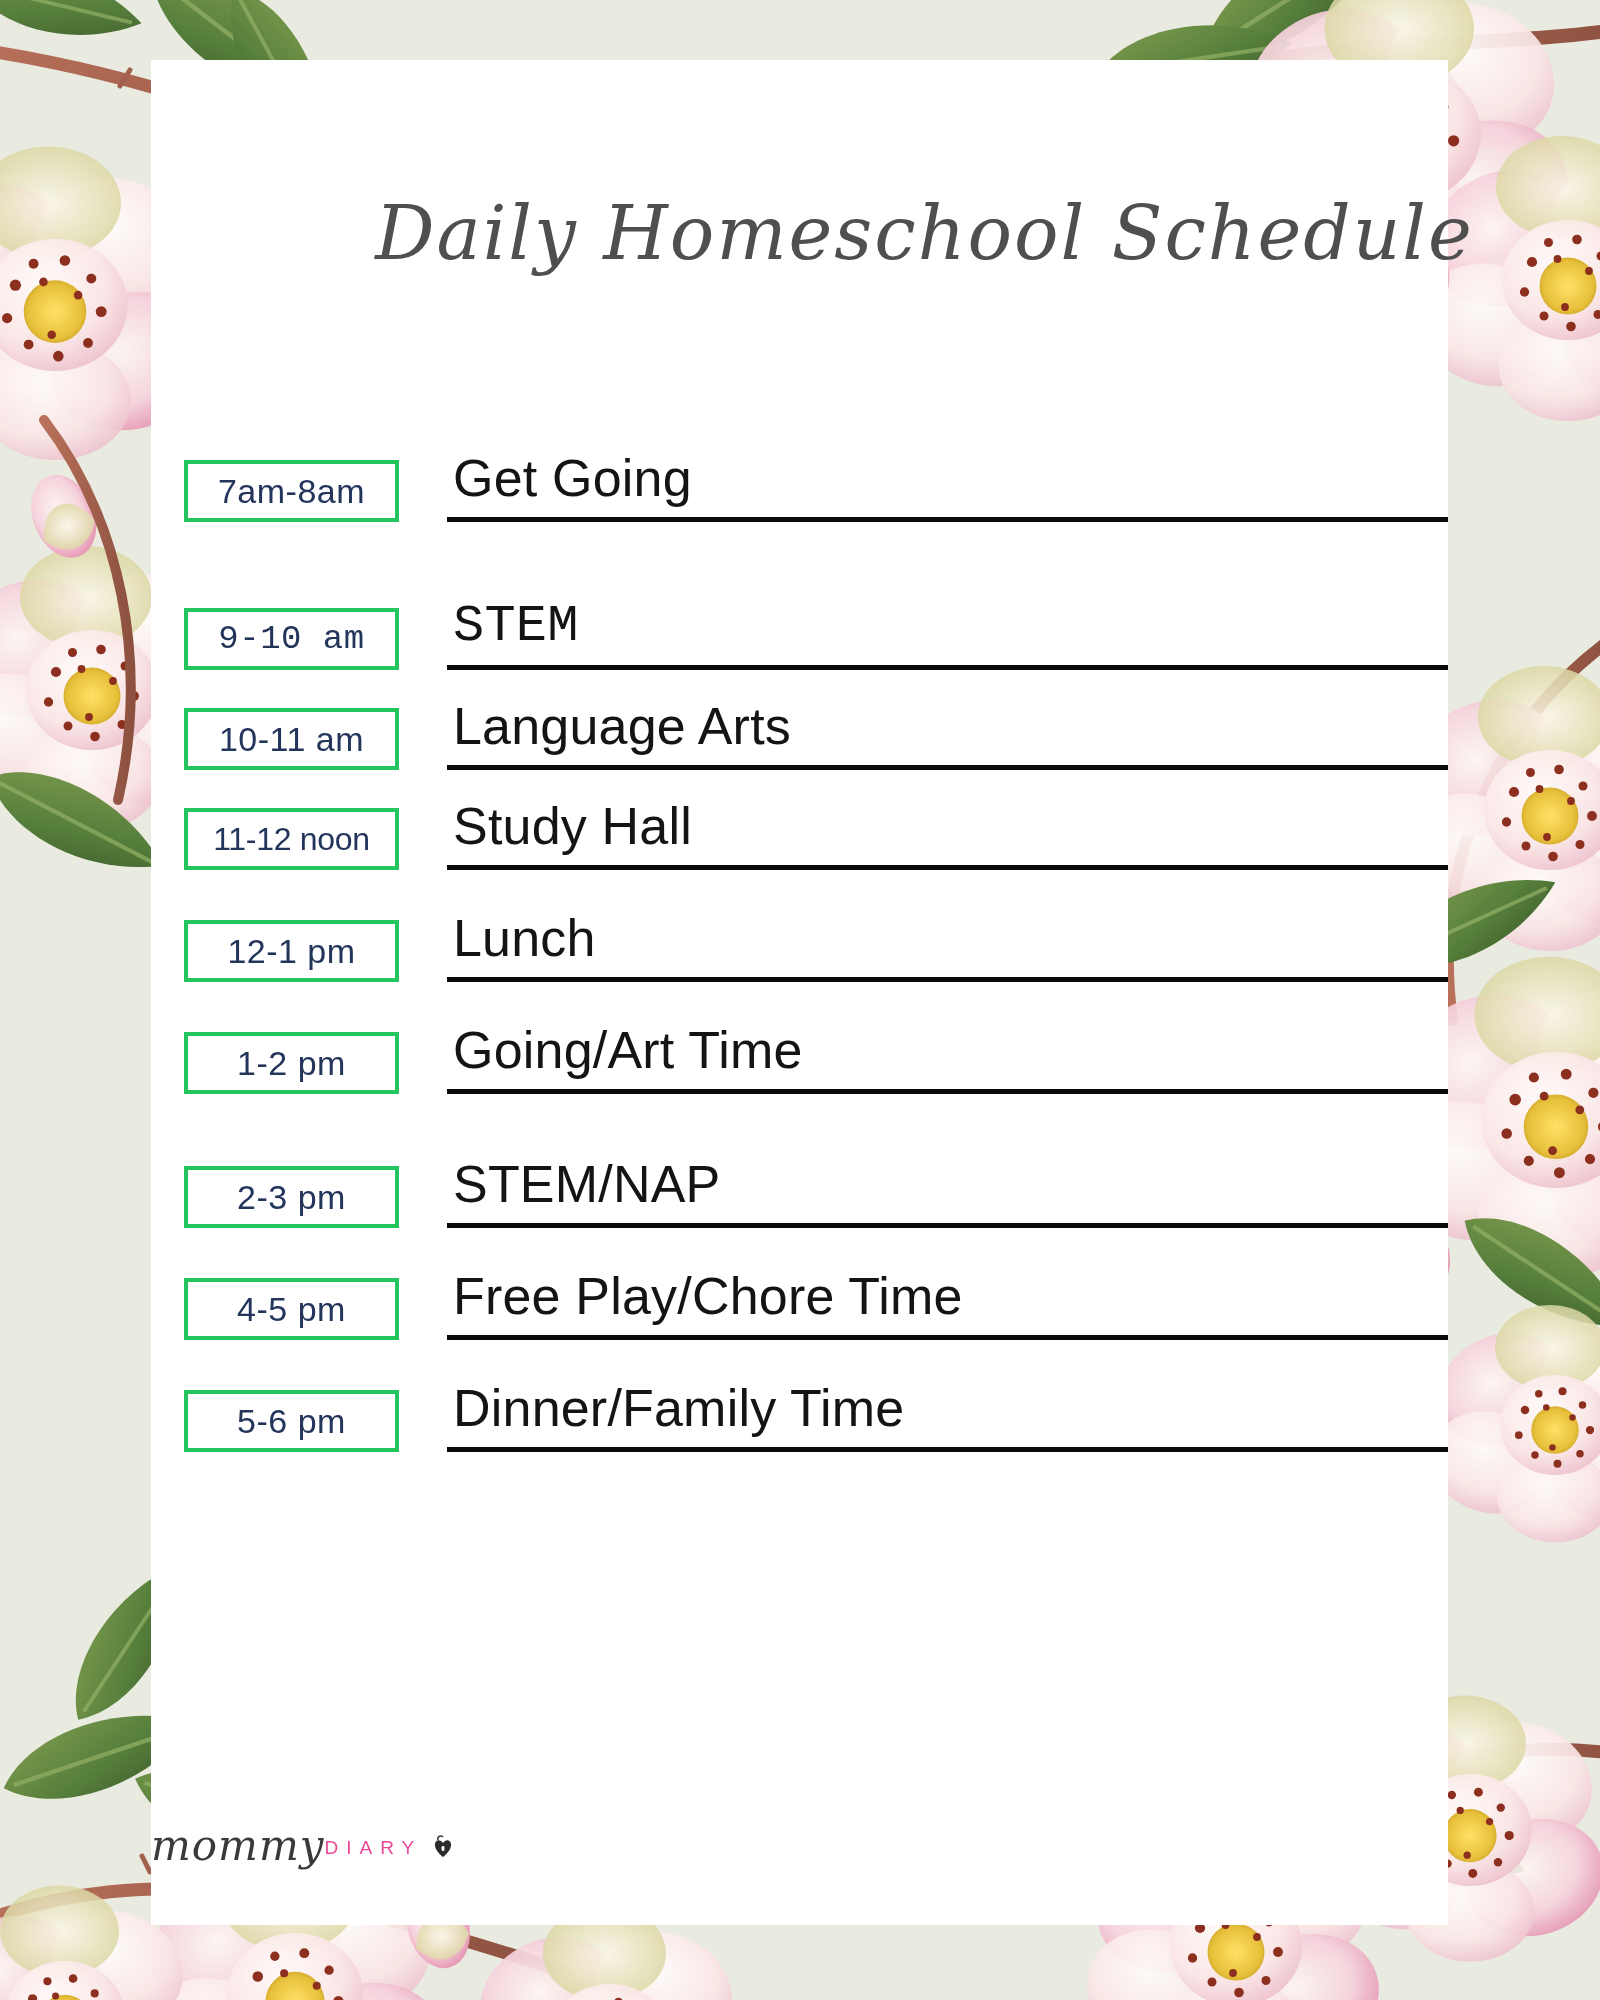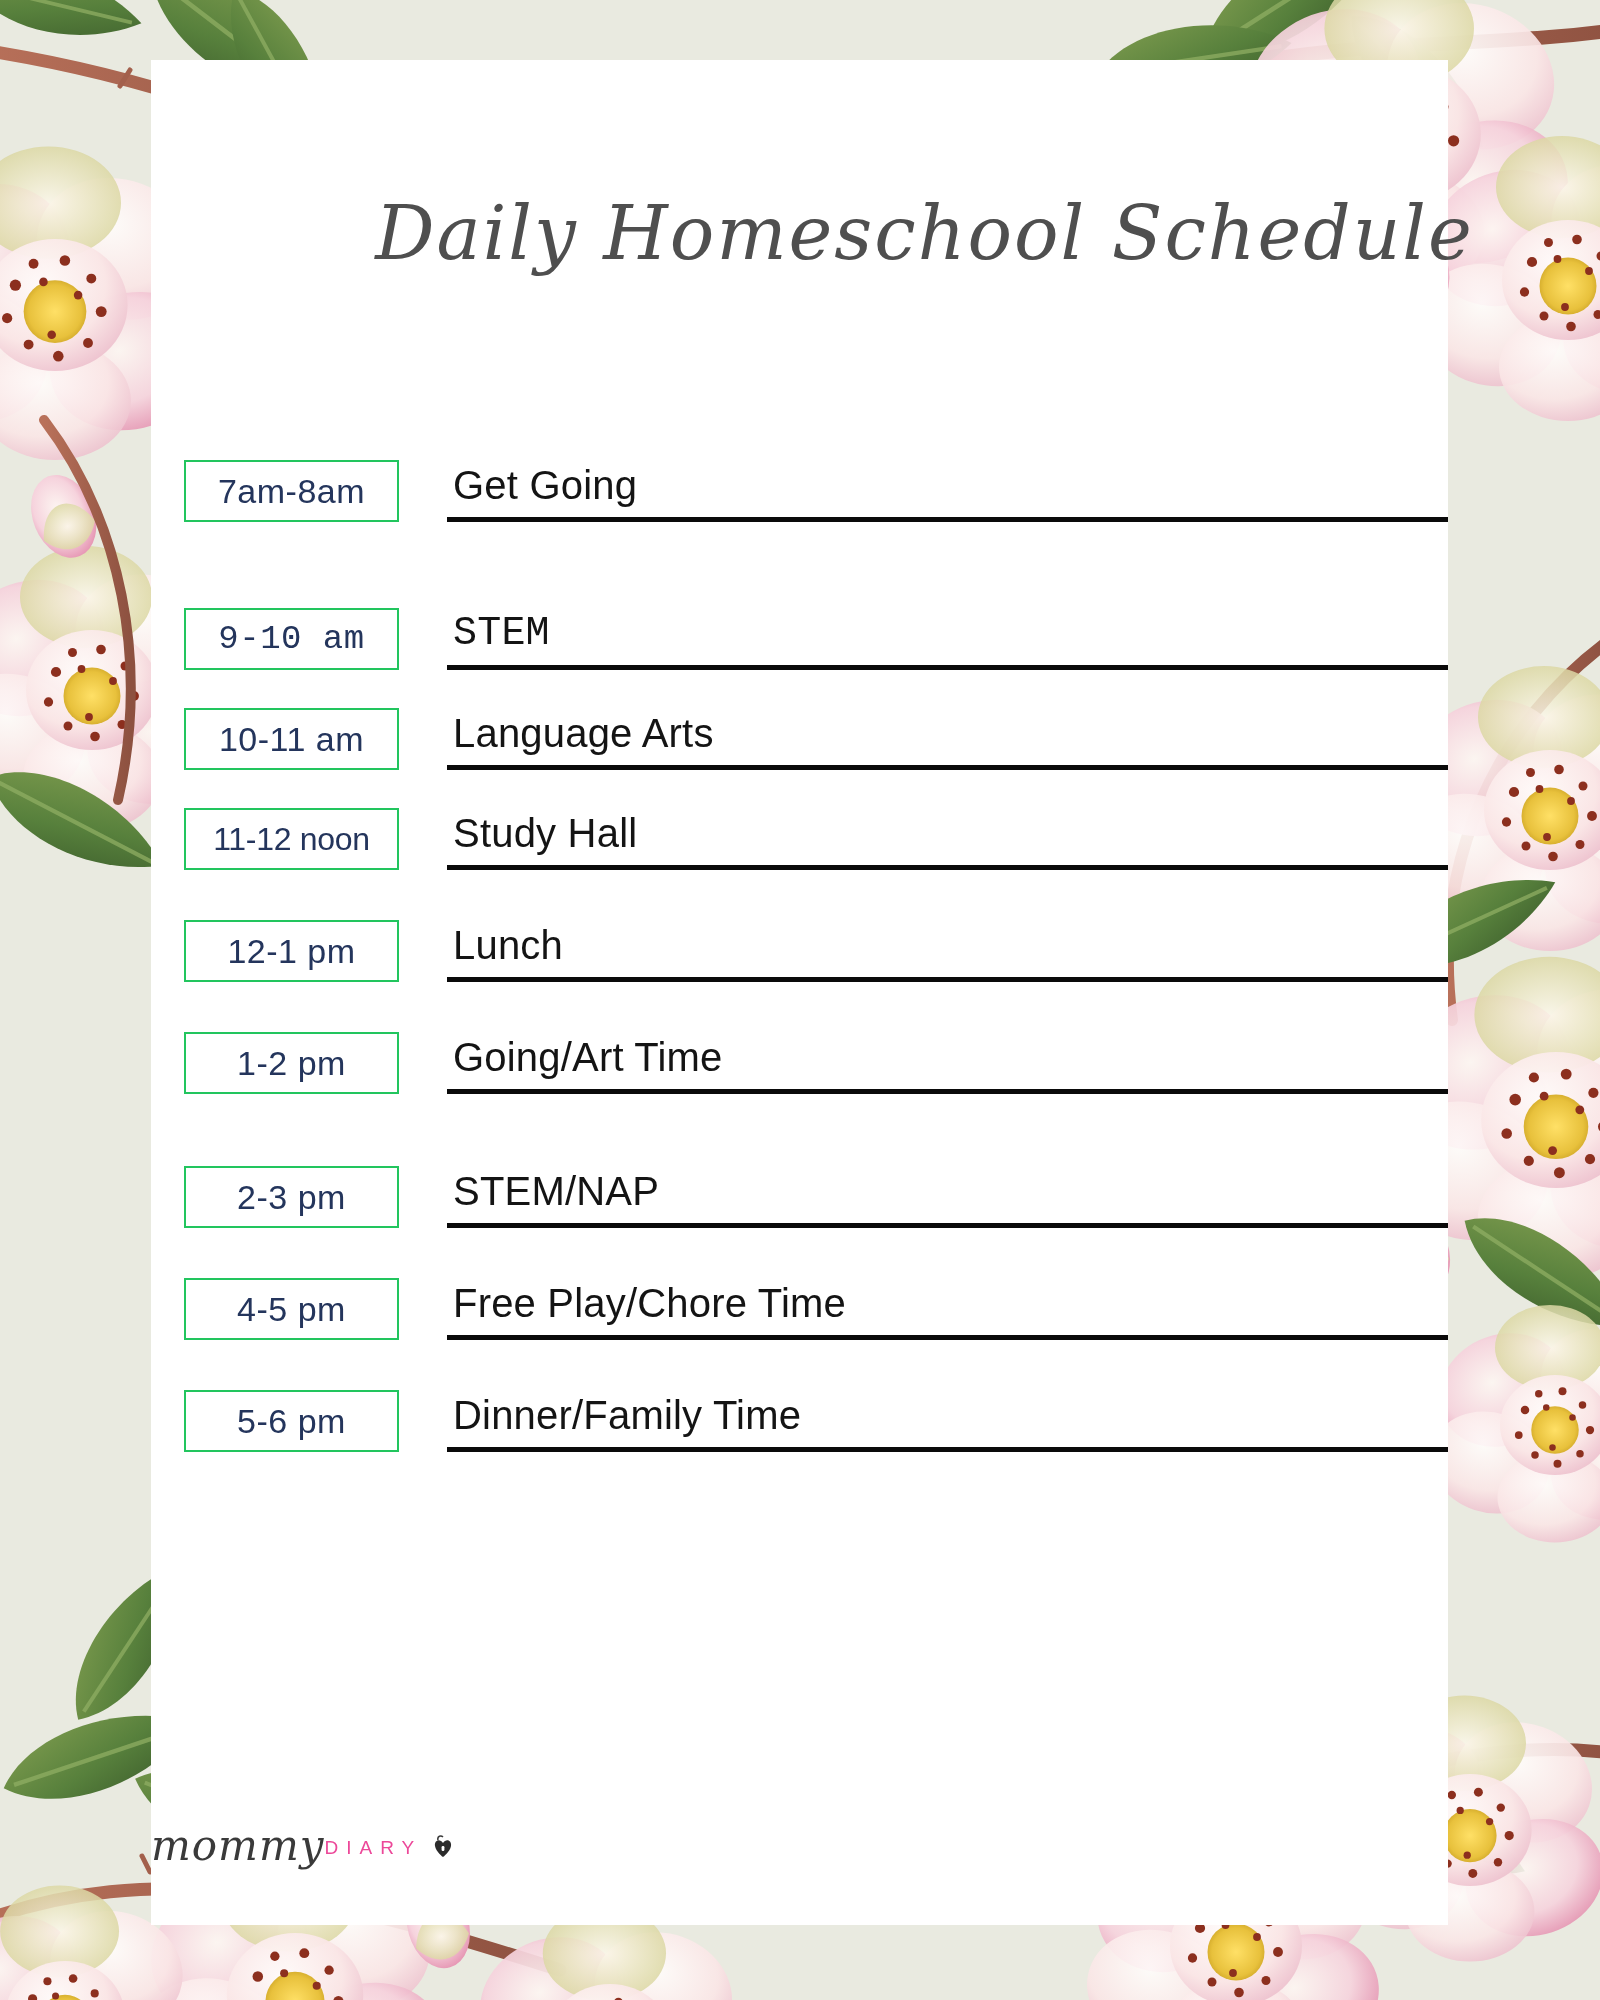--- a/index.html
+++ b/index.html
@@ -65,21 +65,21 @@
     display: flex;
     align-items: flex-end;
     height: 82px;
     padding-left: 33px;
   }
 
   .time-box {
     width: 215px;
     min-width: 215px;
     height: 62px;
-    border: 2px solid #22c55e;
+    border: 4px solid #22c55e;
     background: #ffffff;
     display: flex;
     align-items: center;
     justify-content: center;
     color: #24355c;
     font-size: 34px;
     font-weight: 400;
     letter-spacing: 0.5px;
     white-space: nowrap;
     overflow: visible;
@@ -91,21 +91,21 @@
   .entry {
     flex: 1;
     margin-left: 48px;
     position: relative;
     height: 62px;
   }
   .entry-text {
     position: absolute;
     left: 6px;
     bottom: 14px;
-    font-size: 40px;
+    font-size: 52px;
     font-weight: 400;
     color: #141414;
     white-space: nowrap;
     letter-spacing: 0.2px;
   }
   .entry-rule {
     position: absolute;
     left: 0;
     right: 0;
     bottom: 0;

